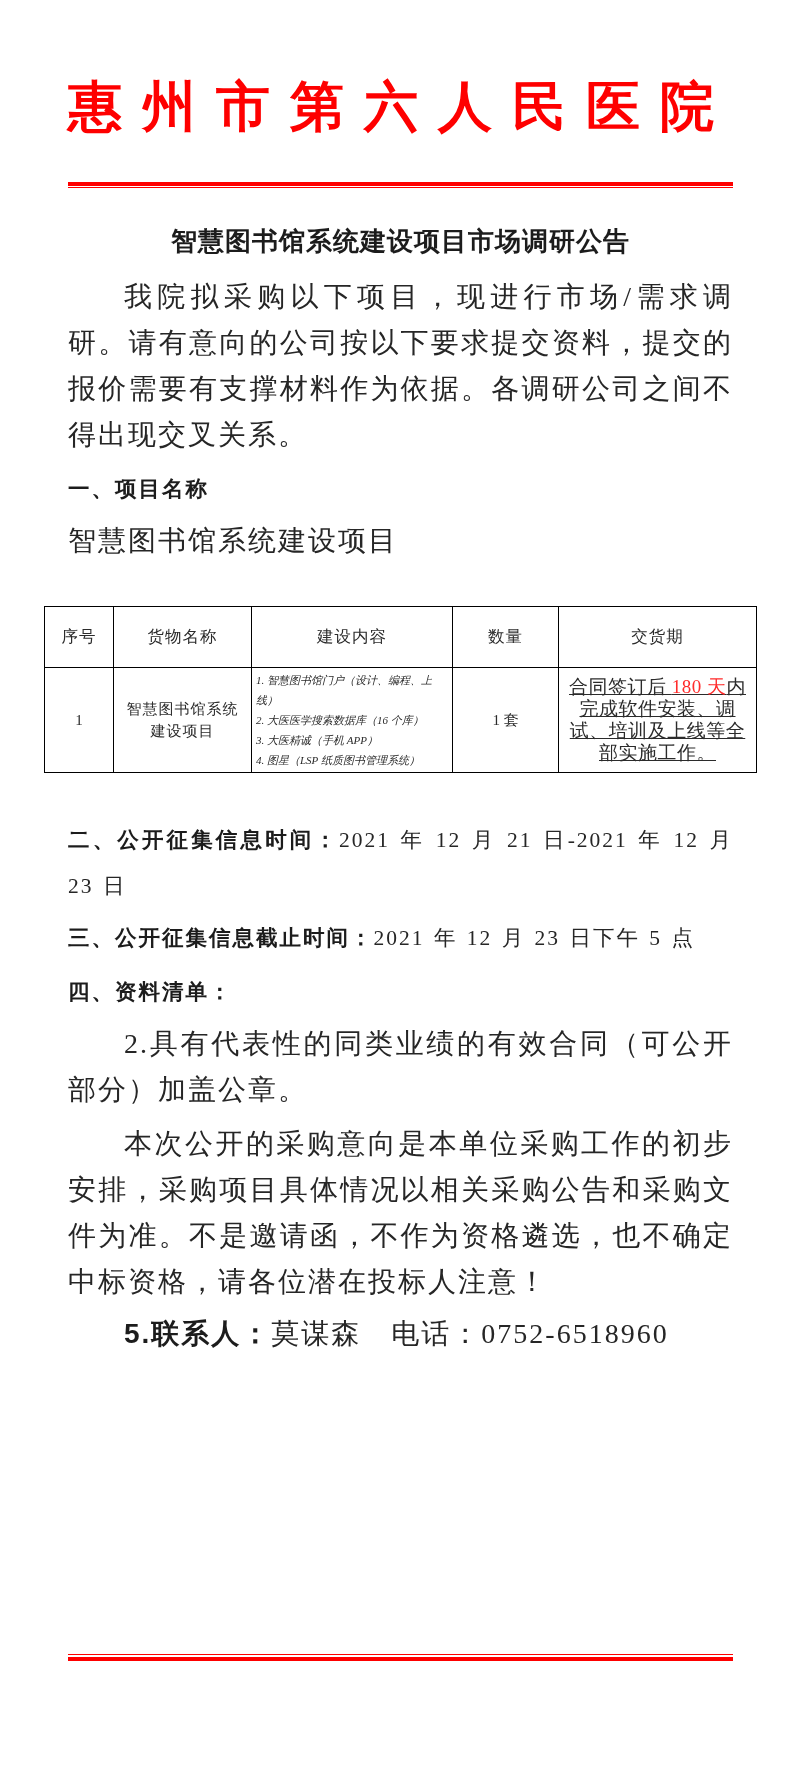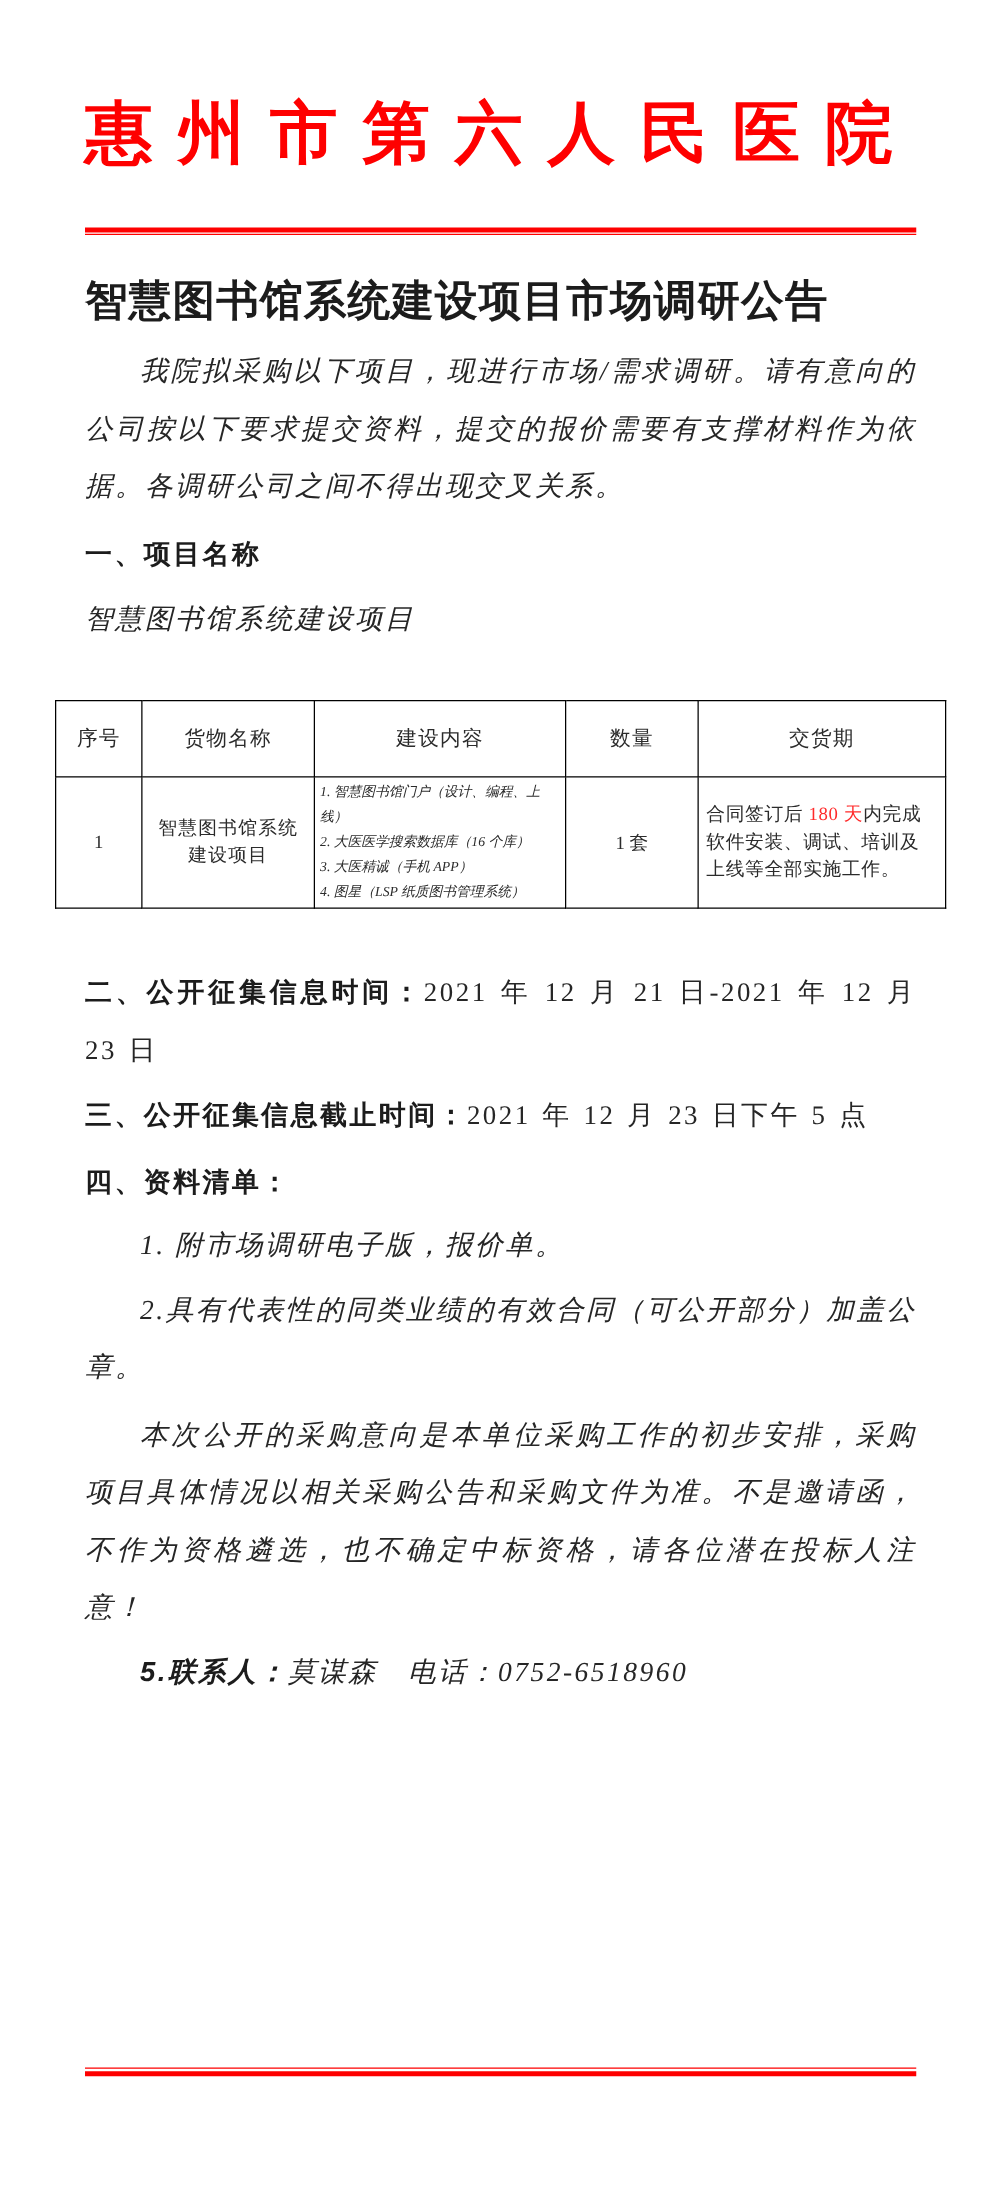--- a/index.html
+++ b/index.html
@@ -33,35 +33,34 @@
     position: absolute;
     left: 68px; right: 61px; top: 1654px;
     border-top: 1.5px solid #fe0000;
     border-bottom: 4.5px solid #fe0000;
     height: 1.5px;
   }
 
   
   .doc-title {
     margin-top: 33px;
-    font-size: 34px; line-height: 42px;
+    font-size: 26px; line-height: 42px;
     font-weight: 700;
-    text-align: left;
+    text-align: center;
     letter-spacing: 1px;
     color: #1c1c1c;
   }
 
   
   .para {
-    font-size: 22px; line-height: 46px;
+    font-size: 28px; line-height: 46px;
     letter-spacing: 2px;
     text-align: justify;
     text-indent: 2em;
     margin: 0;
-    font-style: italic;
   }
   .intro { margin-top: 11px; }
 
   .h-sans {
     font-family: "Liberation Sans", "DejaVu Sans", sans-serif;
     font-weight: 700;
     color: #1c1c1c;
   }
   .sec-heading {
     font-size: 21.5px; line-height: 46px;
@@ -94,22 +93,22 @@
   }
   td.c-no { text-align: center; font-size: 15px; }
   td.c-name {
     text-align: center; font-size: 15px; line-height: 22px;
     white-space: pre-line; letter-spacing: 1px;
   }
   td.c-content { padding: 2px 4px; font-size: 11px; font-style: italic; }
   .content-item { line-height: 20px; text-align: left; }
   td.c-qty { text-align: center; font-size: 15px; }
   td.c-delivery {
-    font-size: 15px; line-height: 22px;
-    padding: 2px 6px; letter-spacing: 0.5px;
+    text-align: center; font-size: 19px; line-height: 22px;
+    padding: 2px 6px; letter-spacing: 0.5px; text-decoration: underline;
   }
   .red-hl { color: #ff2b2b; }
 
   
   .sec-line {
     font-size: 21.5px; line-height: 46px;
     letter-spacing: 2px; word-spacing: 2px;
     text-align: justify;
     margin: 6px 0 0 0;
   }
@@ -175,21 +174,20 @@
   <p class="sec-line sec2">
     <span class="h-sans">二、公开征集信息时间：</span><span>2021 年 12 月 21 日-2021 年 12 月 23 日</span>
   </p>
 
   <p class="sec-line">
     <span class="h-sans">三、公开征集信息截止时间：</span><span>2021 年 12 月 23 日下午 5 点</span>
   </p>
 
   <p class="sec-heading h-sans">四、资料清单：</p>
 
-  <p class="para list-item-first">1. 附市场调研电子版，报价单。</p>
   <p class="para list-item">2.具有代表性的同类业绩的有效合同（可公开部分）加盖公章。</p>
 
 
   <p class="para body-para">本次公开的采购意向是本单位采购工作的初步安排，采购项目具体情况以相关采购公告和采购文件为准。不是邀请函，不作为资格遴选，也不确定中标资格，请各位潜在投标人注意！</p>
 
   <p class="para contact-line">
     <span class="h-sans">5.联系人：</span><span>莫谋森　电话：0752-6518960</span>
   </p>
 
 </div>

